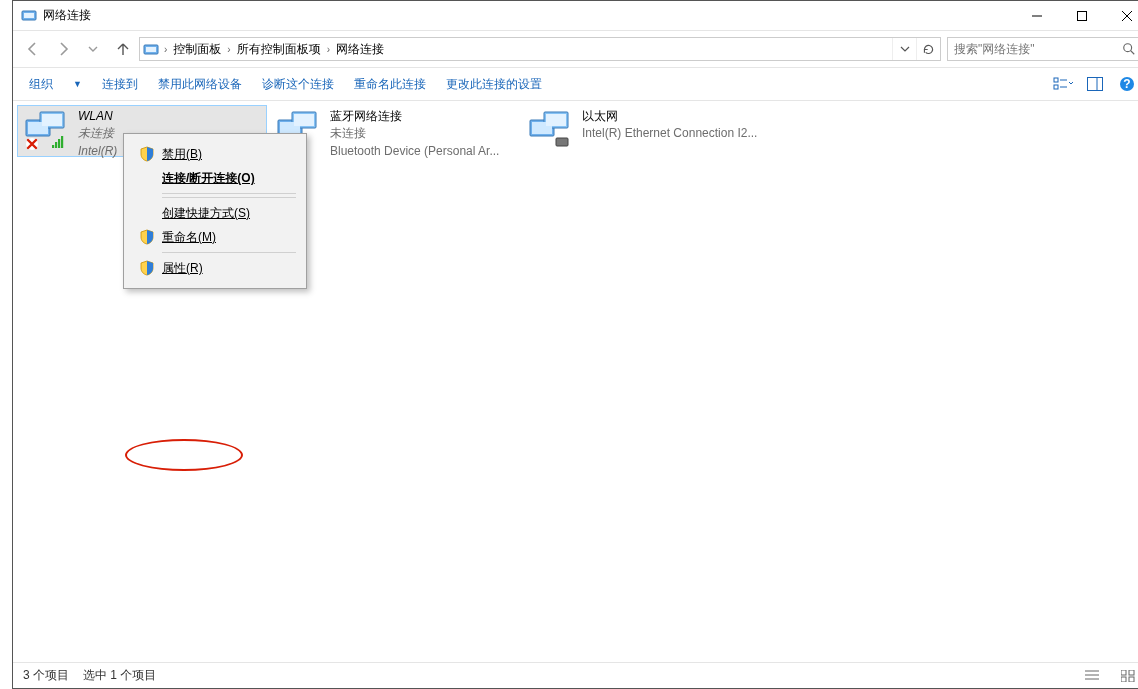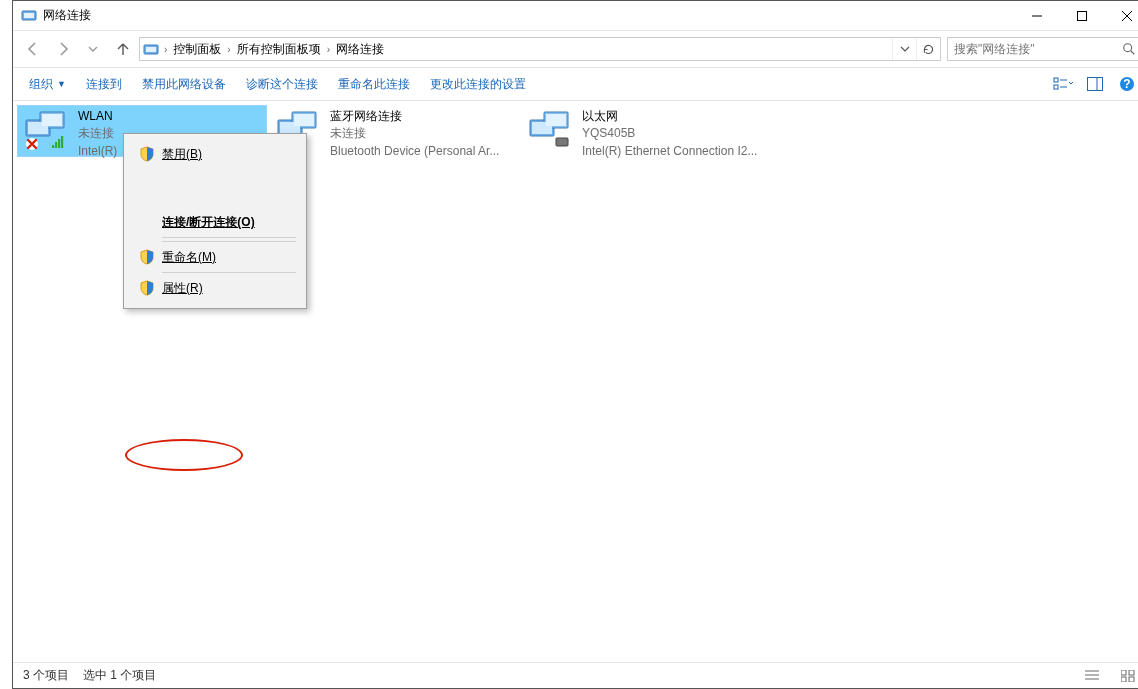--- a/index.html
+++ b/index.html
@@ -19,40 +19,40 @@
   .addressbar .foldericon { width:22px; display:flex; align-items:center; justify-content:center; }
   .crumb { padding:0 4px; height:100%; display:flex; align-items:center; }
   .crumbsep { color:#666; padding:0 2px; font-size:10px; }
   .addressbar .tail { flex:1 1 auto; }
   .addrbtn { width:24px; height:22px; display:flex; align-items:center; justify-content:center; color:#555; border-left:1px solid #eee; }
   .searchbox { width:196px; height:24px; border:1px solid #ccc; margin-left:4px; display:flex; align-items:center; }
   .searchbox input { border:none; outline:none; flex:1 1 auto; padding:0 6px; font-size:12px; color:#666; background:transparent; }
   .searchbox .sicon { width:28px; display:flex; align-items:center; justify-content:center; color:#666; }
   
   .cmdbar { height:34px; border-bottom:1px solid #e5e5e5; border-top:1px solid #e5e5e5; display:flex; align-items:center; padding:0 8px; gap:4px; }
-  .cmd { padding:4px 8px; color:#1a66b9; display:flex; align-items:center; gap:4px; border-radius:2px; }
+  .cmd { padding:4px 8px; color:#1a66b9; display:flex; align-items:center; gap:20px; border-radius:2px; }
   .cmd .caret { font-size:9px; color:#1a66b9; }
   .cmdbar .spacer { flex:1 1 auto; }
   .iconbtn { width:28px; height:28px; display:flex; align-items:center; justify-content:center; color:#1a66b9; }
   
   .content { flex:1 1 auto; position:relative; overflow:hidden; background:#fff; }
   .items { position:absolute; left:4px; top:4px; right:4px; display:flex; gap:2px; flex-wrap:wrap; align-content:flex-start; }
   .netitem { width:250px; height:52px; padding:2px 4px; display:flex; gap:8px; align-items:flex-start; border:1px solid transparent; }
-  .netitem.selected { background:#7dd3fc; border:1px solid #99d1ff; }
+  .netitem.selected { background:#e5e5e5; border:1px solid #99d1ff;font-style:italic; }
   .neticon { width:48px; height:44px; flex:0 0 auto; position:relative; }
   .neticon svg { width:48px; height:44px; }
   .netinfo { flex:1 1 auto; display:flex; flex-direction:column; line-height:1.45; overflow:hidden; }
   .netinfo .l1 { color:#000; white-space:nowrap; overflow:hidden; text-overflow:ellipsis; }
   .netinfo .l2 { color:#6d6d6d; white-space:nowrap; overflow:hidden; text-overflow:ellipsis; }
   .netinfo .l3 { color:#6d6d6d; white-space:nowrap; overflow:hidden; text-overflow:ellipsis; }
   
   .ctxmenu { position:absolute; left:110px; top:32px; width:184px; background:#f2f2f2; border:1px solid #a0a0a0; box-shadow:3px 3px 6px rgba(0,0,0,0.25); padding:8px;text-decoration:underline; }
   .ctxitem { height:24px; display:flex; align-items:center; padding:0 10px 0 30px; position:relative; color:#000; }
   .ctxitem.disabled { color:#9a9a9a; }
-  .ctxitem.bold { font-weight:600;margin-top:44px; }
+  .ctxitem.bold { font-weight:600; }
   .ctxsep { height:1px; background:#d0d0d0; margin:3px 2px 3px 30px; }
   .ctxicon { position:absolute; left:6px; top:3px; width:18px; height:18px; display:flex; align-items:center; justify-content:center; }
   
   .redcircle { position:absolute; left:112px; top:338px; width:118px; height:32px; border:2.5px solid #d81e06; border-radius:50%; pointer-events:none; }
   
   .statusbar { height:26px; border-top:1px solid #e5e5e5; display:flex; align-items:center; padding:0 10px; gap:14px; color:#333; }
   .statusbar .spacer { flex:1 1 auto; }
   .viewbtn { width:22px; height:20px; display:flex; align-items:center; justify-content:center; color:#666; }
 </style>
 </head>
@@ -256,41 +256,43 @@
 
       <div class="netitem">
         <div class="neticon">
           <svg viewBox="0 0 48 44">
             <use href="#monitor-pair"></use>
             <rect x="30" y="30" width="12" height="8" rx="1" fill="#777" stroke="#444"></rect>
           </svg>
         </div>
         <div class="netinfo">
           <span class="l1">以太网</span>
-          <span class="l2">YQS405B</span>
           <span class="l3">Intel(R) Ethernet Connection I2...</span>
         </div>
       </div>
 
     </div>
 
     <div class="ctxmenu">
       <div class="ctxitem">
         <span class="ctxicon">
             <svg width="16" height="16" viewBox="0 0 16 16">
               <use href="#shield-ico"></use>
             </svg>
           </span>
         <span>禁用(B)</span>
       </div>
       <div class="ctxitem bold">
         <span>连接/断开连接(O)</span>
       </div>
       <div class="ctxsep"></div>
       <div class="ctxsep"></div>
+      <div class="ctxitem">
+        <span>创建快捷方式(S)</span>
+      </div>
       <div class="ctxitem">
         <span class="ctxicon">
             <svg width="16" height="16" viewBox="0 0 16 16">
               <use href="#shield-ico"></use>
             </svg>
           </span>
         <span>重命名(M)</span>
       </div>
       <div class="ctxsep"></div>
       <div class="ctxitem">

